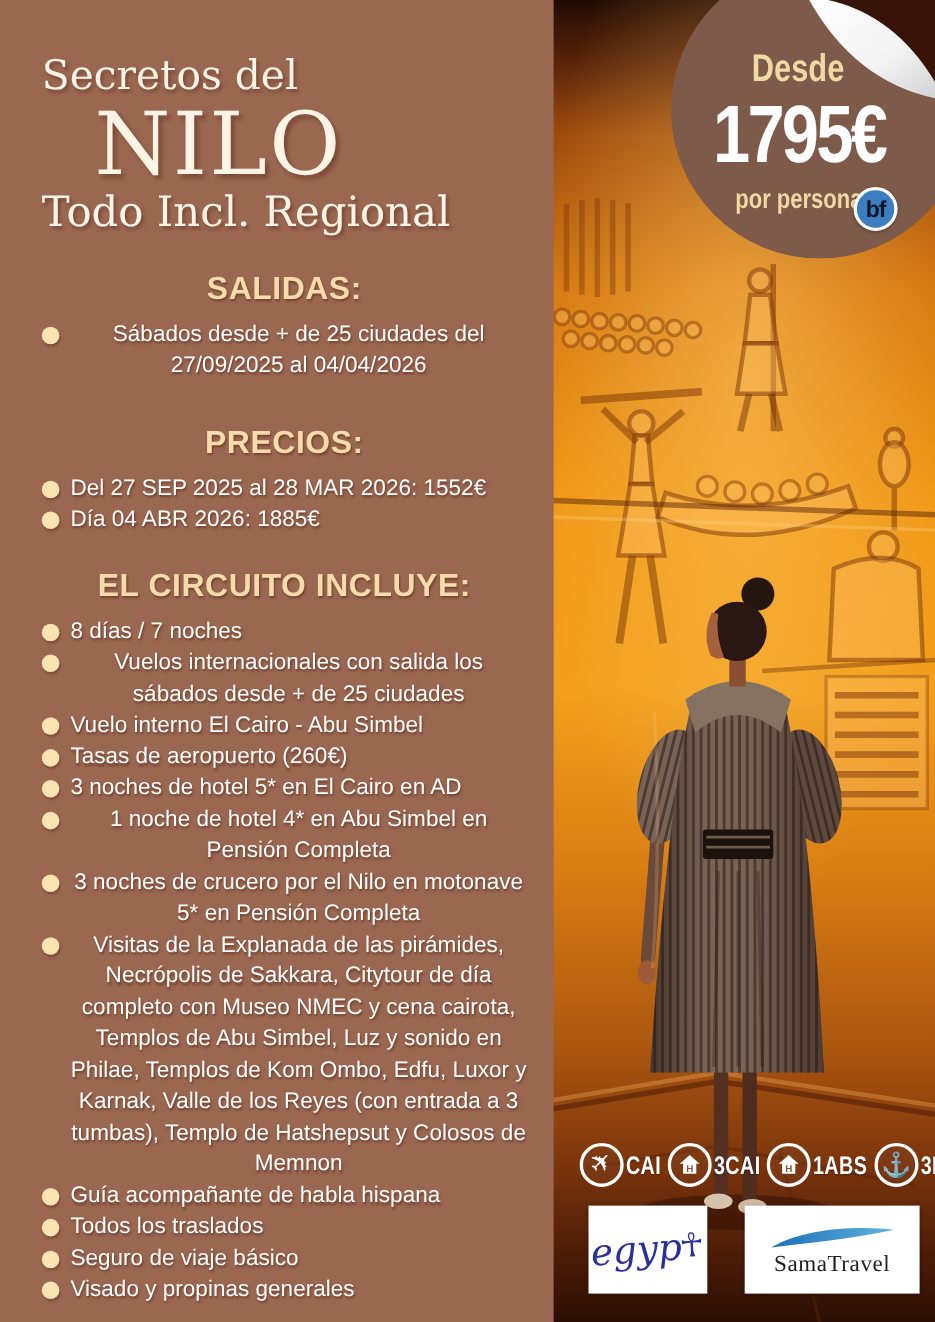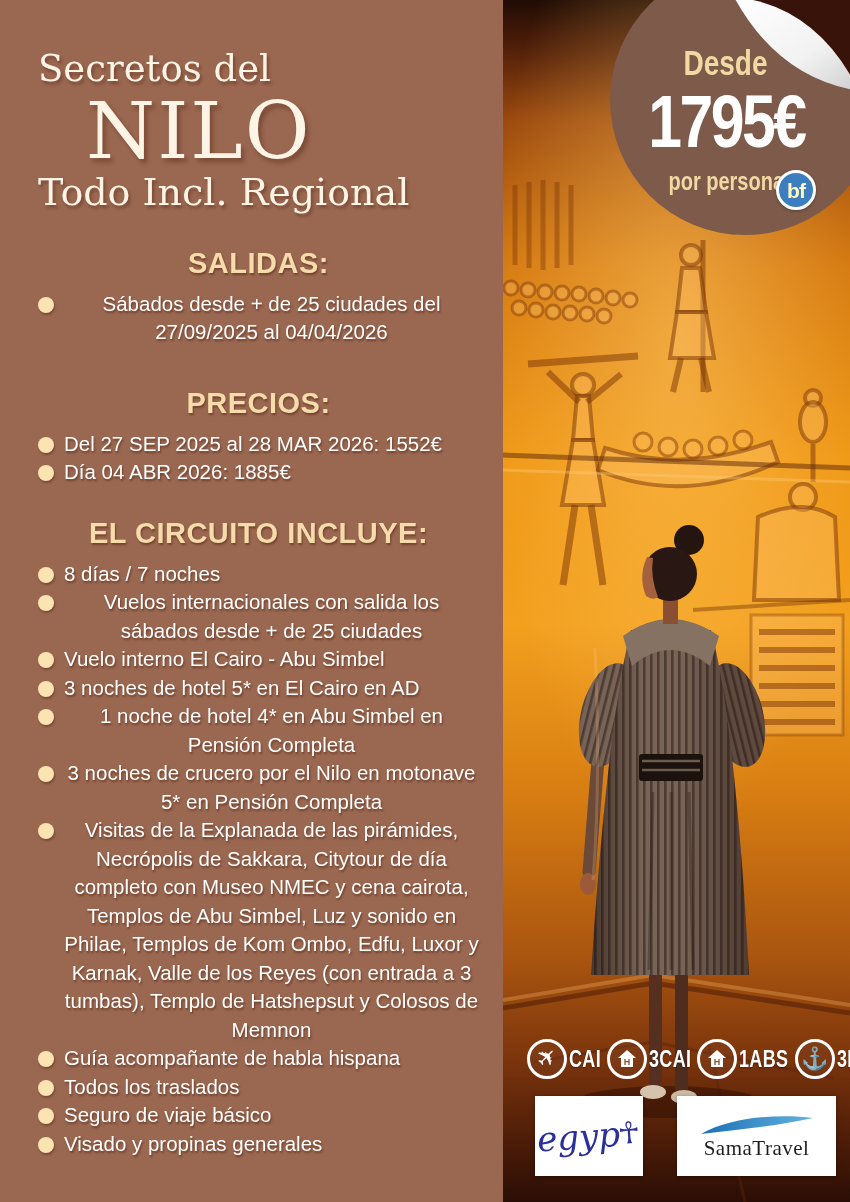--- a/index.html
+++ b/index.html
@@ -62,21 +62,21 @@
     display:flex;flex-direction:column;align-items:center;padding-top:80px;box-sizing:border-box;}
   .badge-desde{color:#f2d9a4;font-weight:bold;font-size:35px;line-height:1;
     transform:scaleX(.8);}
   .badge-price{color:#ffffff;font-weight:800;font-size:74px;line-height:1.02;
     letter-spacing:-3px;transform:scaleX(.82);margin-top:4px;}
   .badge-pp{color:#f2d9a4;font-weight:bold;font-size:25px;line-height:1;
     transform:scaleX(.8);margin-top:10px;}
   .bf-logo{position:absolute;left:166px;top:205px;width:40px;height:40px;border-radius:50%;
     background:#3d7ec0;border:3px solid #fff;display:flex;align-items:center;justify-content:center;
     box-sizing:border-box;box-shadow:0 1px 3px rgba(0,0,0,.3);}
-  .bf-logo span{color:#fef9c3;font-weight:800;font-size:21px;line-height:1;letter-spacing:-1px;}
+  .bf-logo span{color:#0f172a;font-weight:800;font-size:21px;line-height:1;letter-spacing:-1px;}
 </style>
 </head>
 <body>
 
 <div class="poster">
 
   <div class="left-panel">
     <div>
       <div class="title-line1">Secretos del</div>
       <div class="title-line2">NILO</div>
@@ -114,20 +114,24 @@
             <span class="dot"></span>
             <span class="li-text">8 días / 7 noches</span>
           </li>
         <li>
             <span class="dot"></span>
             <span class="li-text">Vuelos internacionales con salida los sábados desde + de 25 ciudades</span>
           </li>
         <li>
             <span class="dot"></span>
             <span class="li-text">Vuelo interno El Cairo - Abu Simbel</span>
+          </li>
+        <li>
+            <span class="dot"></span>
+            <span class="li-text">Tasas de aeropuerto (260€)</span>
           </li>
         <li>
             <span class="dot"></span>
             <span class="li-text">3 noches de hotel 5* en El Cairo en AD</span>
           </li>
         <li>
             <span class="dot"></span>
             <span class="li-text">1 noche de hotel 4* en Abu Simbel en Pensión Completa</span>
           </li>
         <li>

